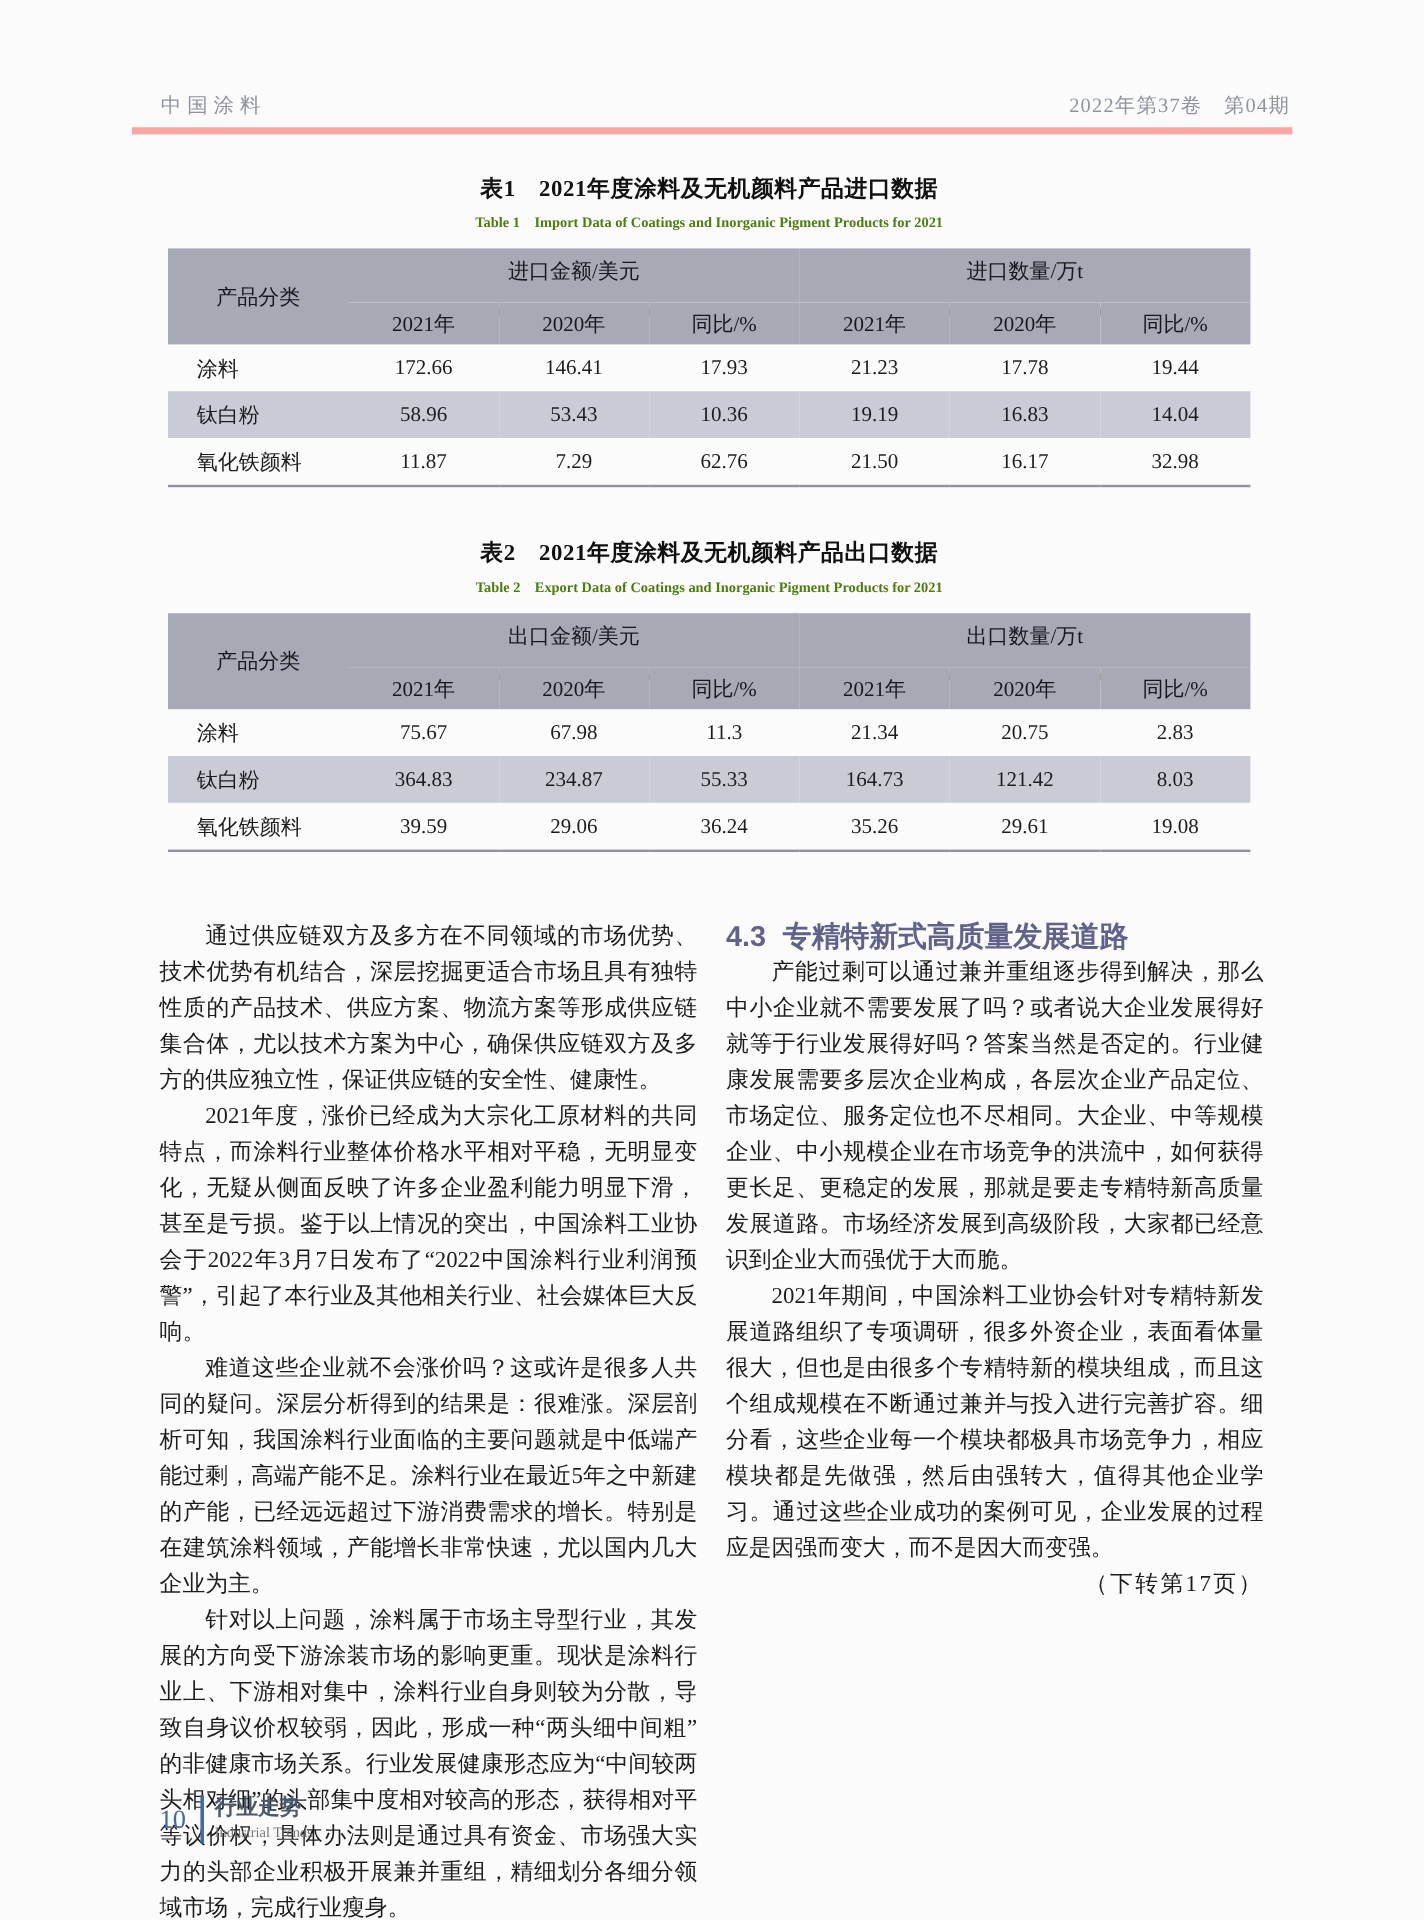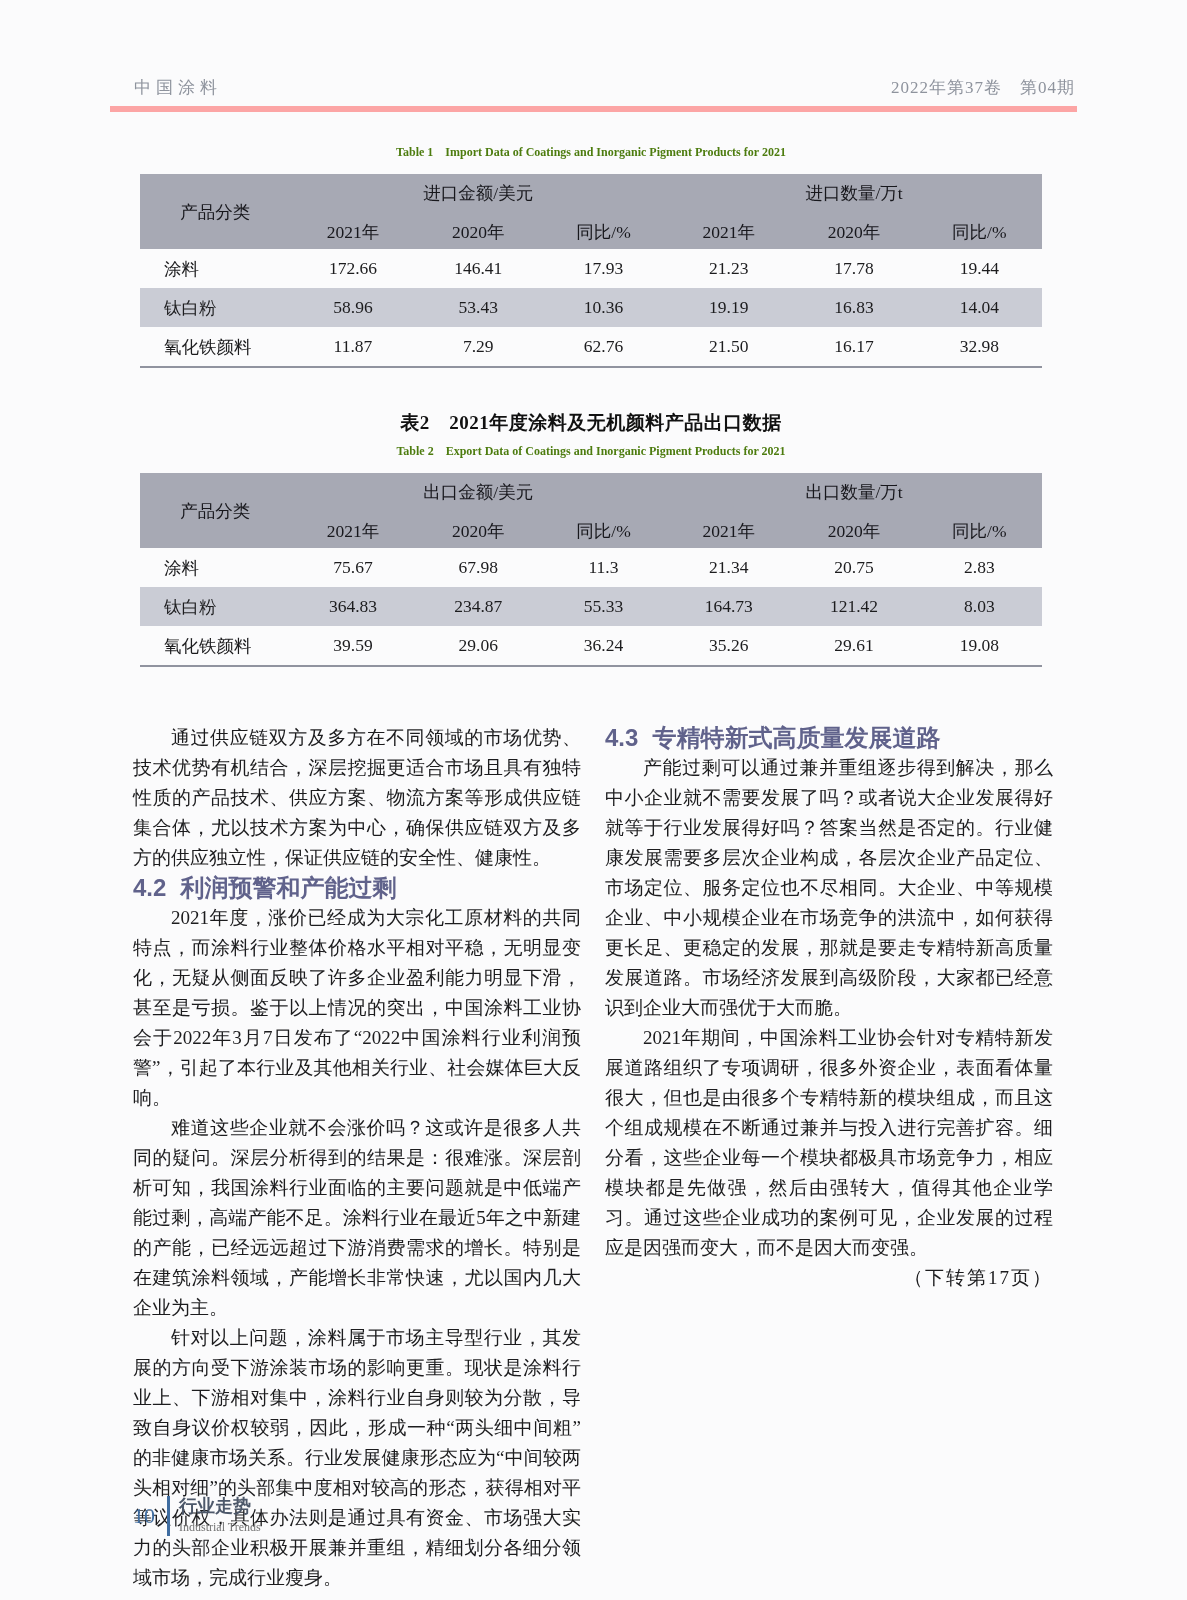--- a/index.html
+++ b/index.html
@@ -37,21 +37,21 @@
   table.data{
     width:100%;border-collapse:collapse;margin-top:13px;
     font-size:17.5px;border-bottom:2px solid #90939f;
   }
   table.data thead th{
     background:#a7a9b4;font-weight:normal;color:#17171c;padding:0;
   }
   table.data thead .grp-cell{height:37px;vertical-align:middle;}
   table.data thead .grp-inner{
     margin:0 14px;height:100%;display:flex;align-items:center;justify-content:center;
-    border-bottom:1px solid #a16207;padding:7px 0 8px 0;
+    border-bottom:6px solid #a16207;padding:7px 0 8px 0;
   }
   table.data thead .sub th{height:35px;vertical-align:middle;text-align:center;}
   table.data thead th.cat{width:150px;text-align:center;vertical-align:middle;}
   table.data tbody td{height:37px;text-align:center;vertical-align:middle;}
   table.data tbody td.cat{text-align:left;padding-left:24px;}
   table.data tbody tr.stripe{background:#caccd5;}
   table.data col.c-num{width:125px;}
 
   
   .columns{
@@ -88,20 +88,21 @@
 </style>
 </head>
 <body>
 
 <div class="run-header">
   <span class="left">中国涂料</span>
   <span class="right">2022年第37卷　第04期</span>
 </div>
 
 <div class="tbl-block first">
+  <div class="tbl-title-cn">表1　2021年度涂料及无机颜料产品进口数据</div>
   <div class="tbl-title-en">Table 1　Import Data of Coatings and Inorganic Pigment Products for 2021</div>
   <table class="data">
     <colgroup>
       <col class="c-cat">
         <col class="c-num">
         <col class="c-num">
         <col class="c-num">
         <col class="c-num">
         <col class="c-num">
         <col class="c-num">
@@ -217,23 +218,20 @@
         <td>29.61</td>
         <td>19.08</td>
       </tr>
     </tbody>
   </table>
 </div>
 
 <div class="columns">
   <div class="col">
     <p>通过供应链双方及多方在不同领域的市场优势、技术优势有机结合，深层挖掘更适合市场且具有独特性质的产品技术、供应方案、物流方案等形成供应链集合体，尤以技术方案为中心，确保供应链双方及多方的供应独立性，保证供应链的安全性、健康性。</p>
-    <div class="sec-head">
-      <span class="num">4.2</span><span>利润预警和产能过剩</span>
-    </div>
     <p>2021年度，涨价已经成为大宗化工原材料的共同特点，而涂料行业整体价格水平相对平稳，无明显变化，无疑从侧面反映了许多企业盈利能力明显下滑，甚至是亏损。鉴于以上情况的突出，中国涂料工业协会于2022年3月7日发布了“2022中国涂料行业利润预警”，引起了本行业及其他相关行业、社会媒体巨大反响。</p>
     <p>难道这些企业就不会涨价吗？这或许是很多人共同的疑问。深层分析得到的结果是：很难涨。深层剖析可知，我国涂料行业面临的主要问题就是中低端产能过剩，高端产能不足。涂料行业在最近5年之中新建的产能，已经远远超过下游消费需求的增长。特别是在建筑涂料领域，产能增长非常快速，尤以国内几大企业为主。</p>
     <p>针对以上问题，涂料属于市场主导型行业，其发展的方向受下游涂装市场的影响更重。现状是涂料行业上、下游相对集中，涂料行业自身则较为分散，导致自身议价权较弱，因此，形成一种“两头细中间粗”的非健康市场关系。行业发展健康形态应为“中间较两头相对细”的头部集中度相对较高的形态，获得相对平等议价权，具体办法则是通过具有资金、市场强大实力的头部企业积极开展兼并重组，精细划分各细分领域市场，完成行业瘦身。</p>
   </div>
   <div class="col">
     <div class="sec-head">
       <span class="num">4.3</span><span>专精特新式高质量发展道路</span>
     </div>
     <p>产能过剩可以通过兼并重组逐步得到解决，那么中小企业就不需要发展了吗？或者说大企业发展得好就等于行业发展得好吗？答案当然是否定的。行业健康发展需要多层次企业构成，各层次企业产品定位、市场定位、服务定位也不尽相同。大企业、中等规模企业、中小规模企业在市场竞争的洪流中，如何获得更长足、更稳定的发展，那就是要走专精特新高质量发展道路。市场经济发展到高级阶段，大家都已经意识到企业大而强优于大而脆。</p>
     <p>2021年期间，中国涂料工业协会针对专精特新发展道路组织了专项调研，很多外资企业，表面看体量很大，但也是由很多个专精特新的模块组成，而且这个组成规模在不断通过兼并与投入进行完善扩容。细分看，这些企业每一个模块都极具市场竞争力，相应模块都是先做强，然后由强转大，值得其他企业学习。通过这些企业成功的案例可见，企业发展的过程应是因强而变大，而不是因大而变强。</p>

